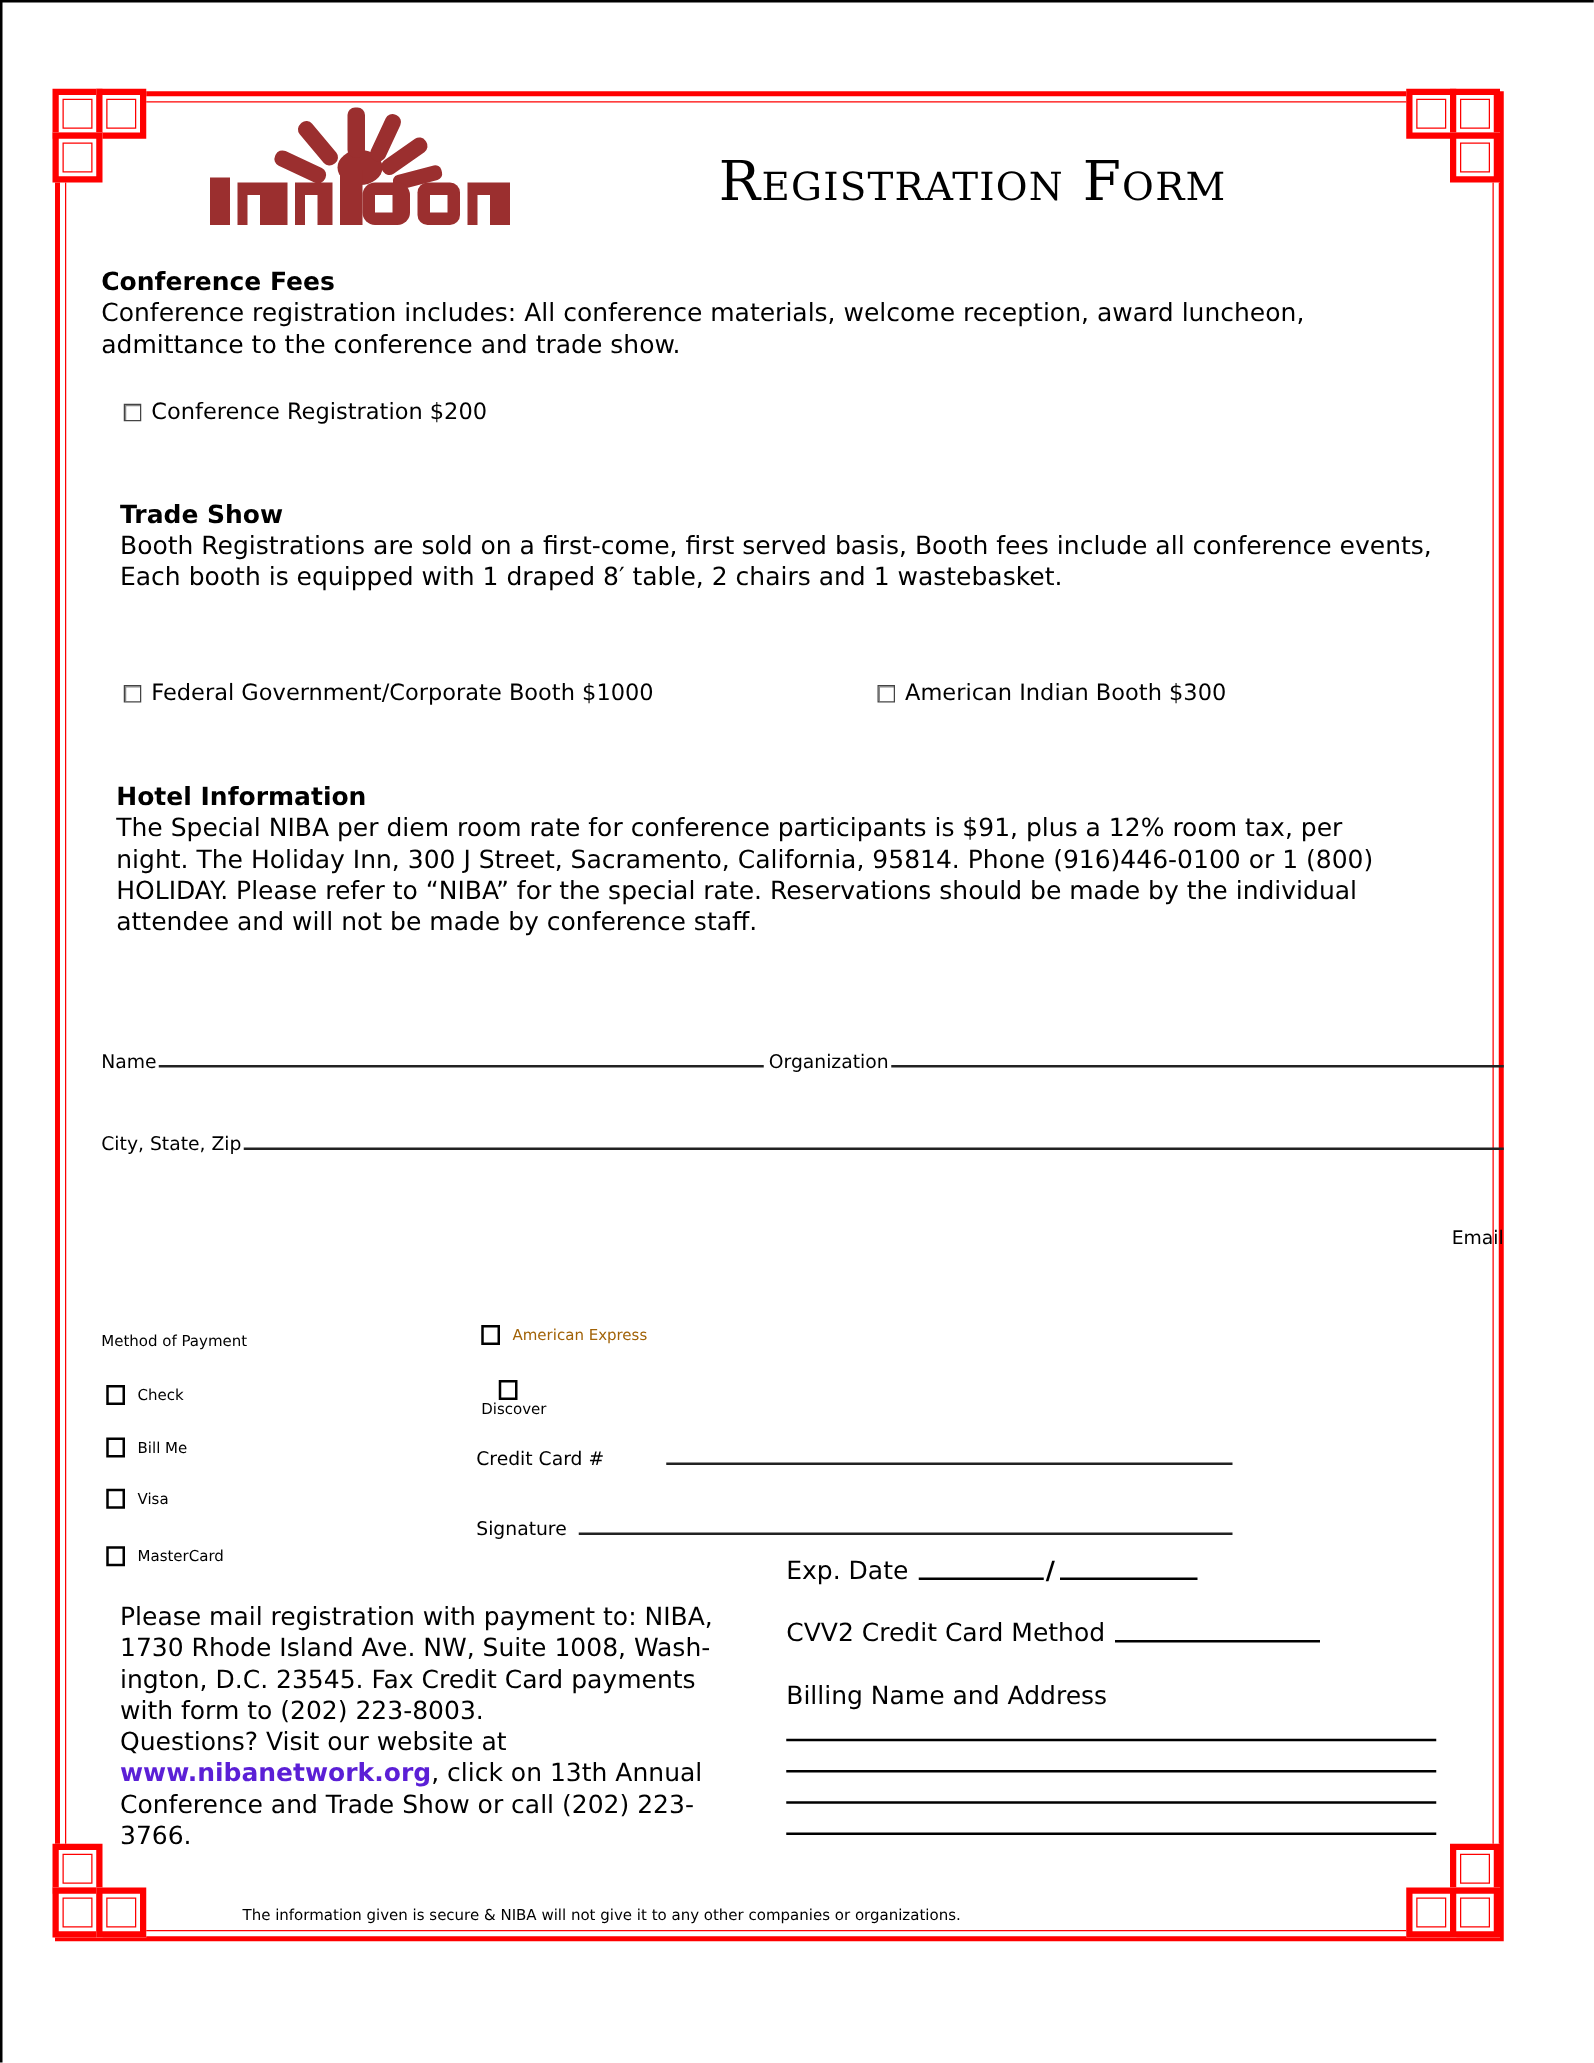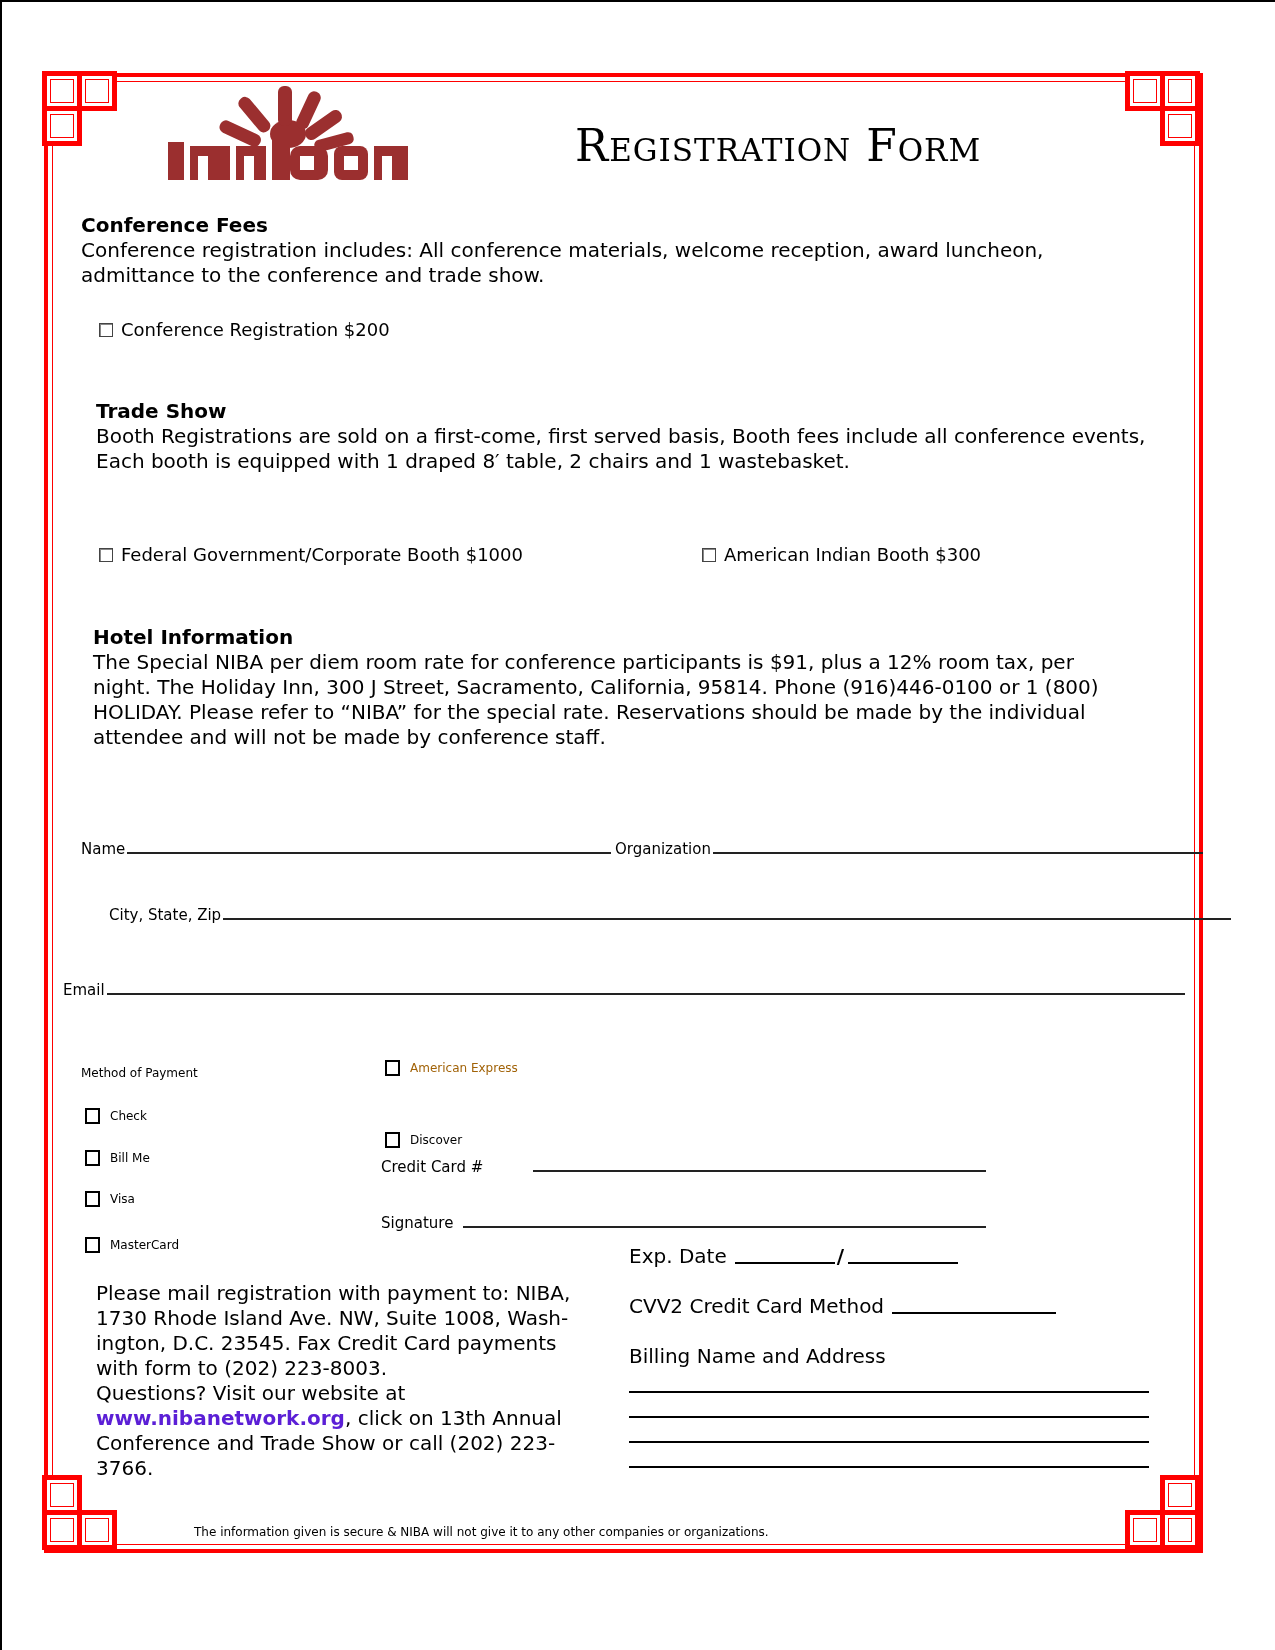--- a/index.html
+++ b/index.html
@@ -114,25 +114,25 @@
 <div class="abs p" style="left:93px;top:725px;">attendee and will not be made by conference staff.</div>
 
 <div class="field" style="left:81px;top:840px;width:530px;">
   <span>Name</span>
     <span class="ln"></span>
 </div>
 <div class="field" style="left:615px;top:840px;width:588px;">
   <span>Organization</span>
     <span class="ln"></span>
 </div>
-<div class="field" style="left:81px;top:906px;width:1122px;margin-left:28px;">
+<div class="field" style="left:81px;top:906px;width:1122px;">
   <span>City, State, Zip</span>
     <span class="ln"></span>
 </div>
-<div class="field" style="left:63px;top:981px;width:1122px;">
+<div class="field" style="left:81px;top:981px;width:1122px;flex-direction:column;">
   <span>Email</span>
     <span class="ln"></span>
 </div>
 
 <div class="abs pay" style="left:81px;top:1066px;">Method of Payment</div>
 <div class="abs pay" style="left:85px;top:1108px;">
   <span class="cb2"></span>
     <span>Check</span>
 </div>
 <div class="abs pay" style="left:85px;top:1150px;">
@@ -144,21 +144,21 @@
     <span>Visa</span>
 </div>
 <div class="abs pay" style="left:85px;top:1237px;">
   <span class="cb2"></span>
     <span>MasterCard</span>
 </div>
 <div class="abs pay" style="left:385px;top:1060px;color:#a16207;">
   <span class="cb2"></span>
     <span>American Express</span>
 </div>
-<div class="abs pay" style="left:385px;top:1132px;">
+<div class="abs pay" style="left:385px;top:1104px;flex-direction:column;">
   <span class="cb2"></span>
     <span>Discover</span>
 </div>
 <div class="field" style="left:381px;top:1158px;width:605px;gap:48px;">
   <span>Credit Card #</span>
     <span class="ln"></span>
 </div>
 <div class="field" style="left:381px;top:1214px;width:605px;">
   <span style="margin-right:8px;">Signature</span>
     <span class="ln"></span>

